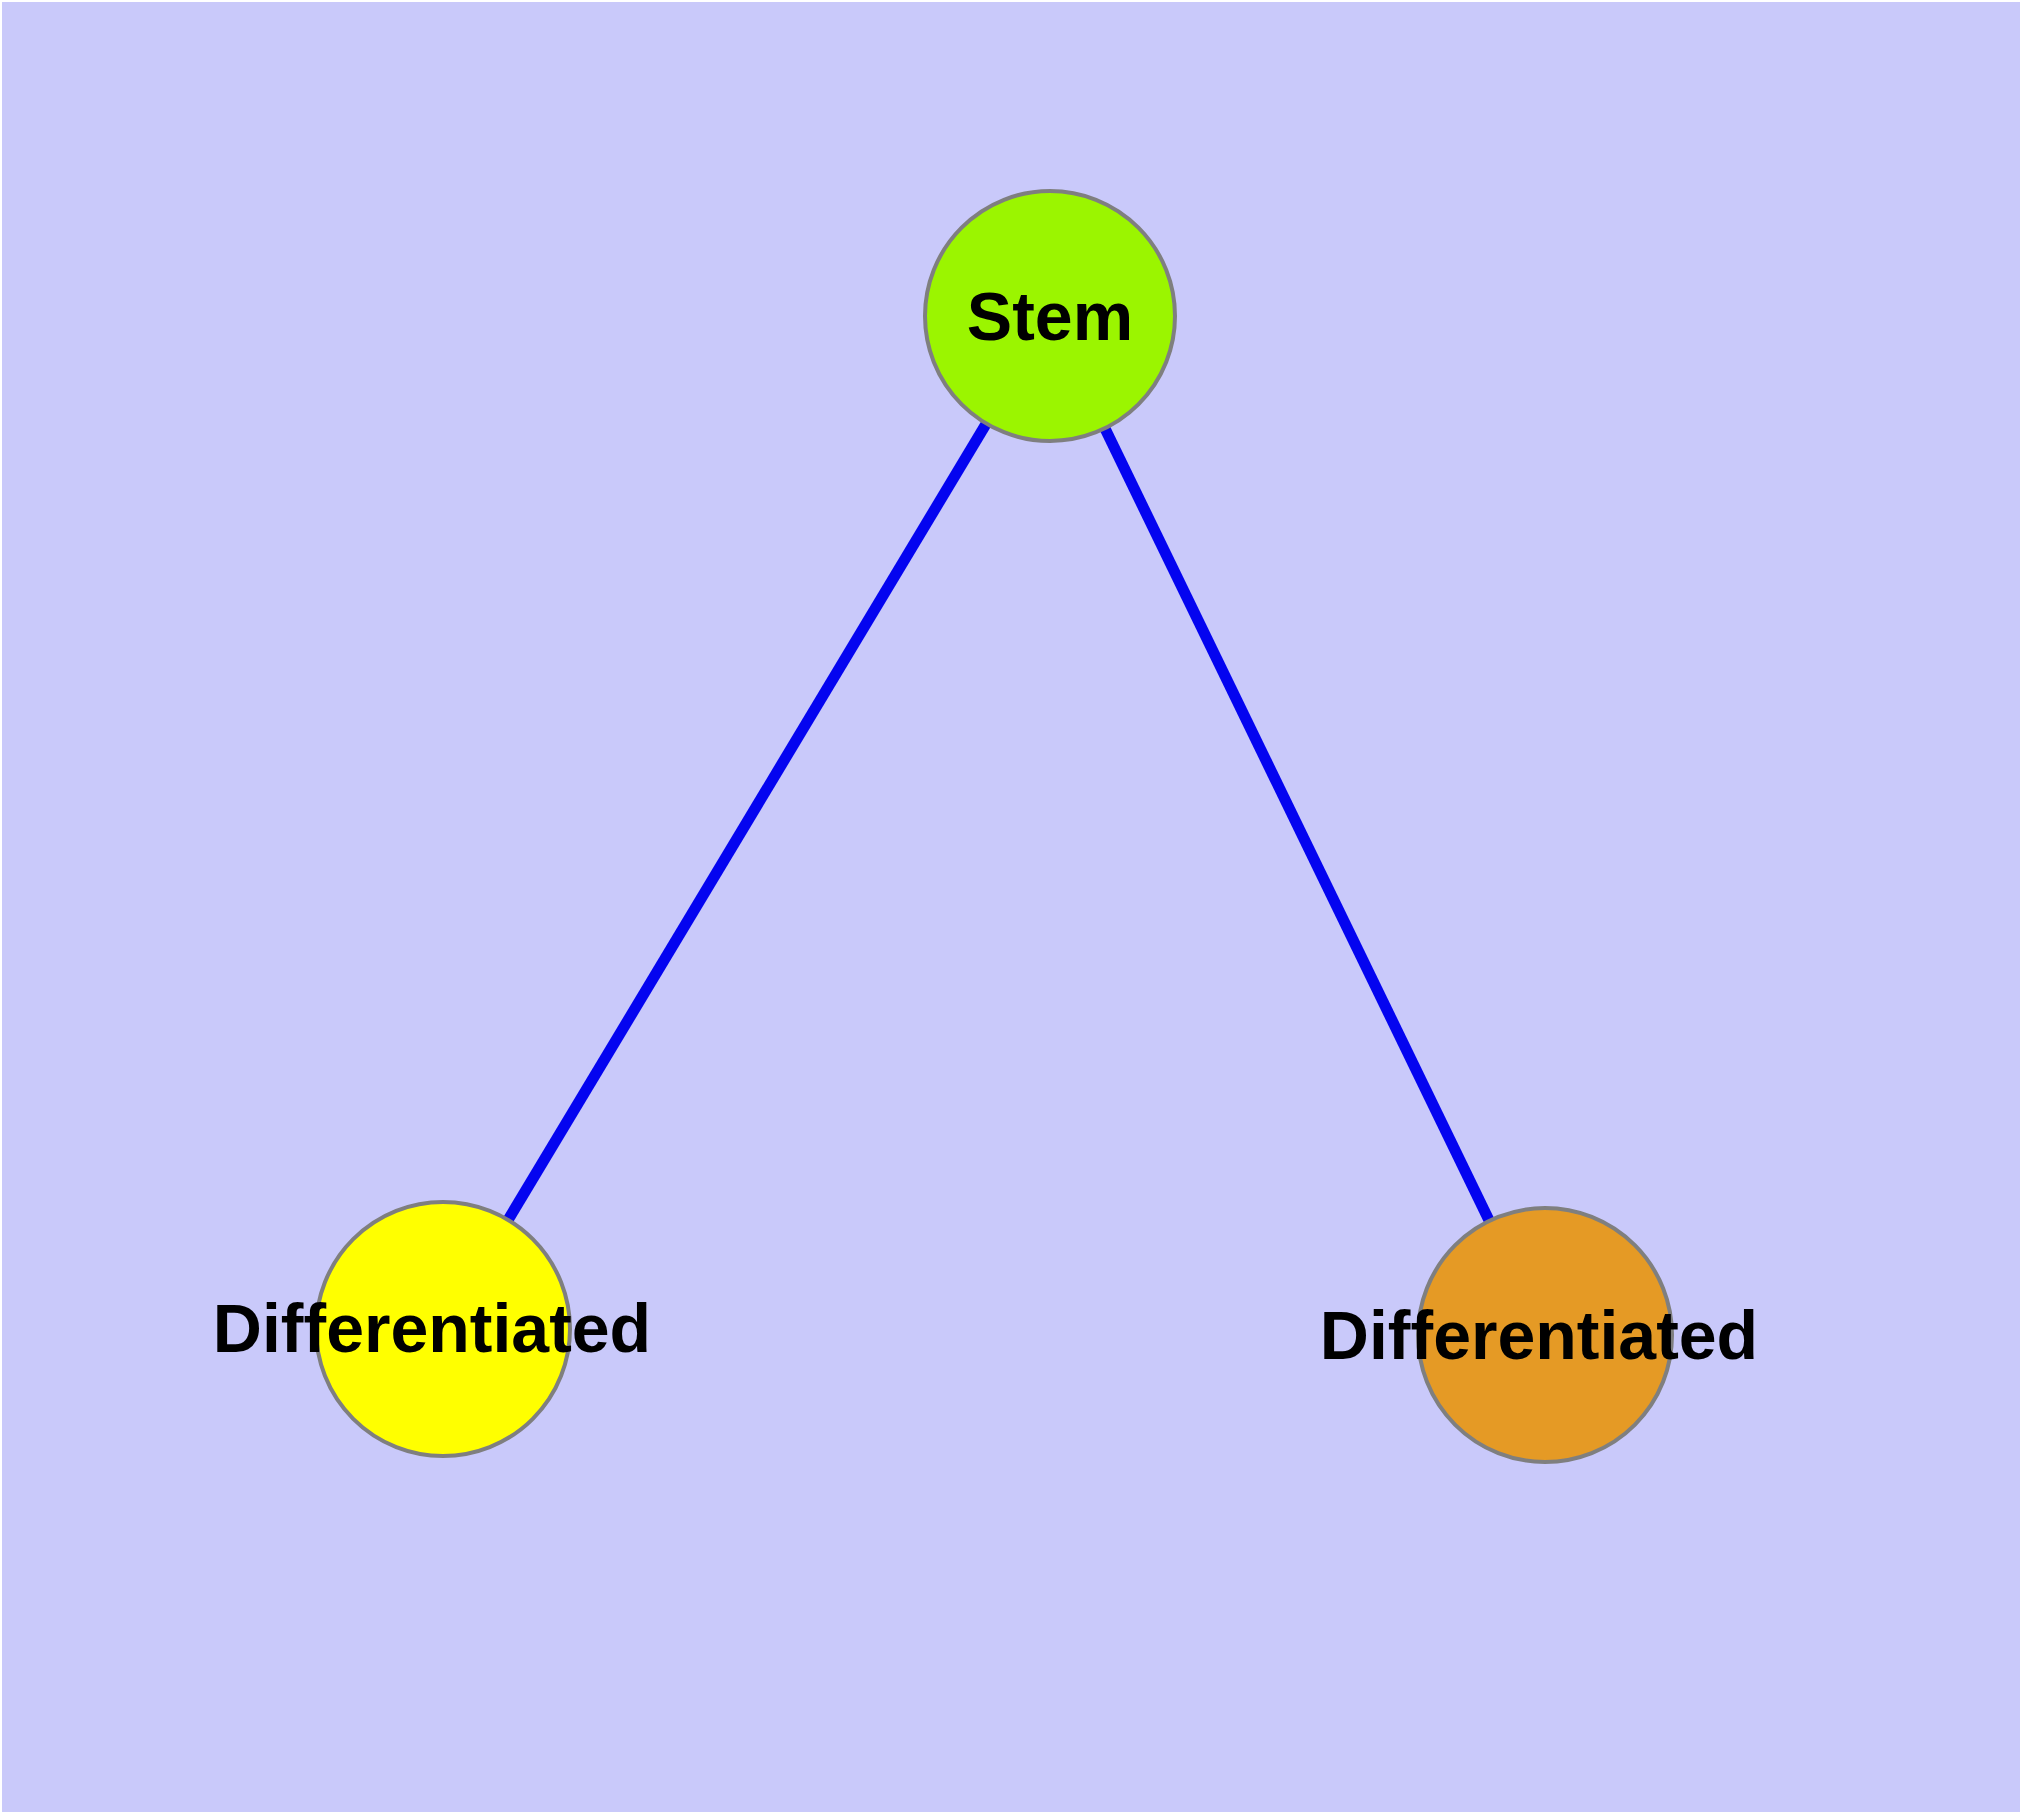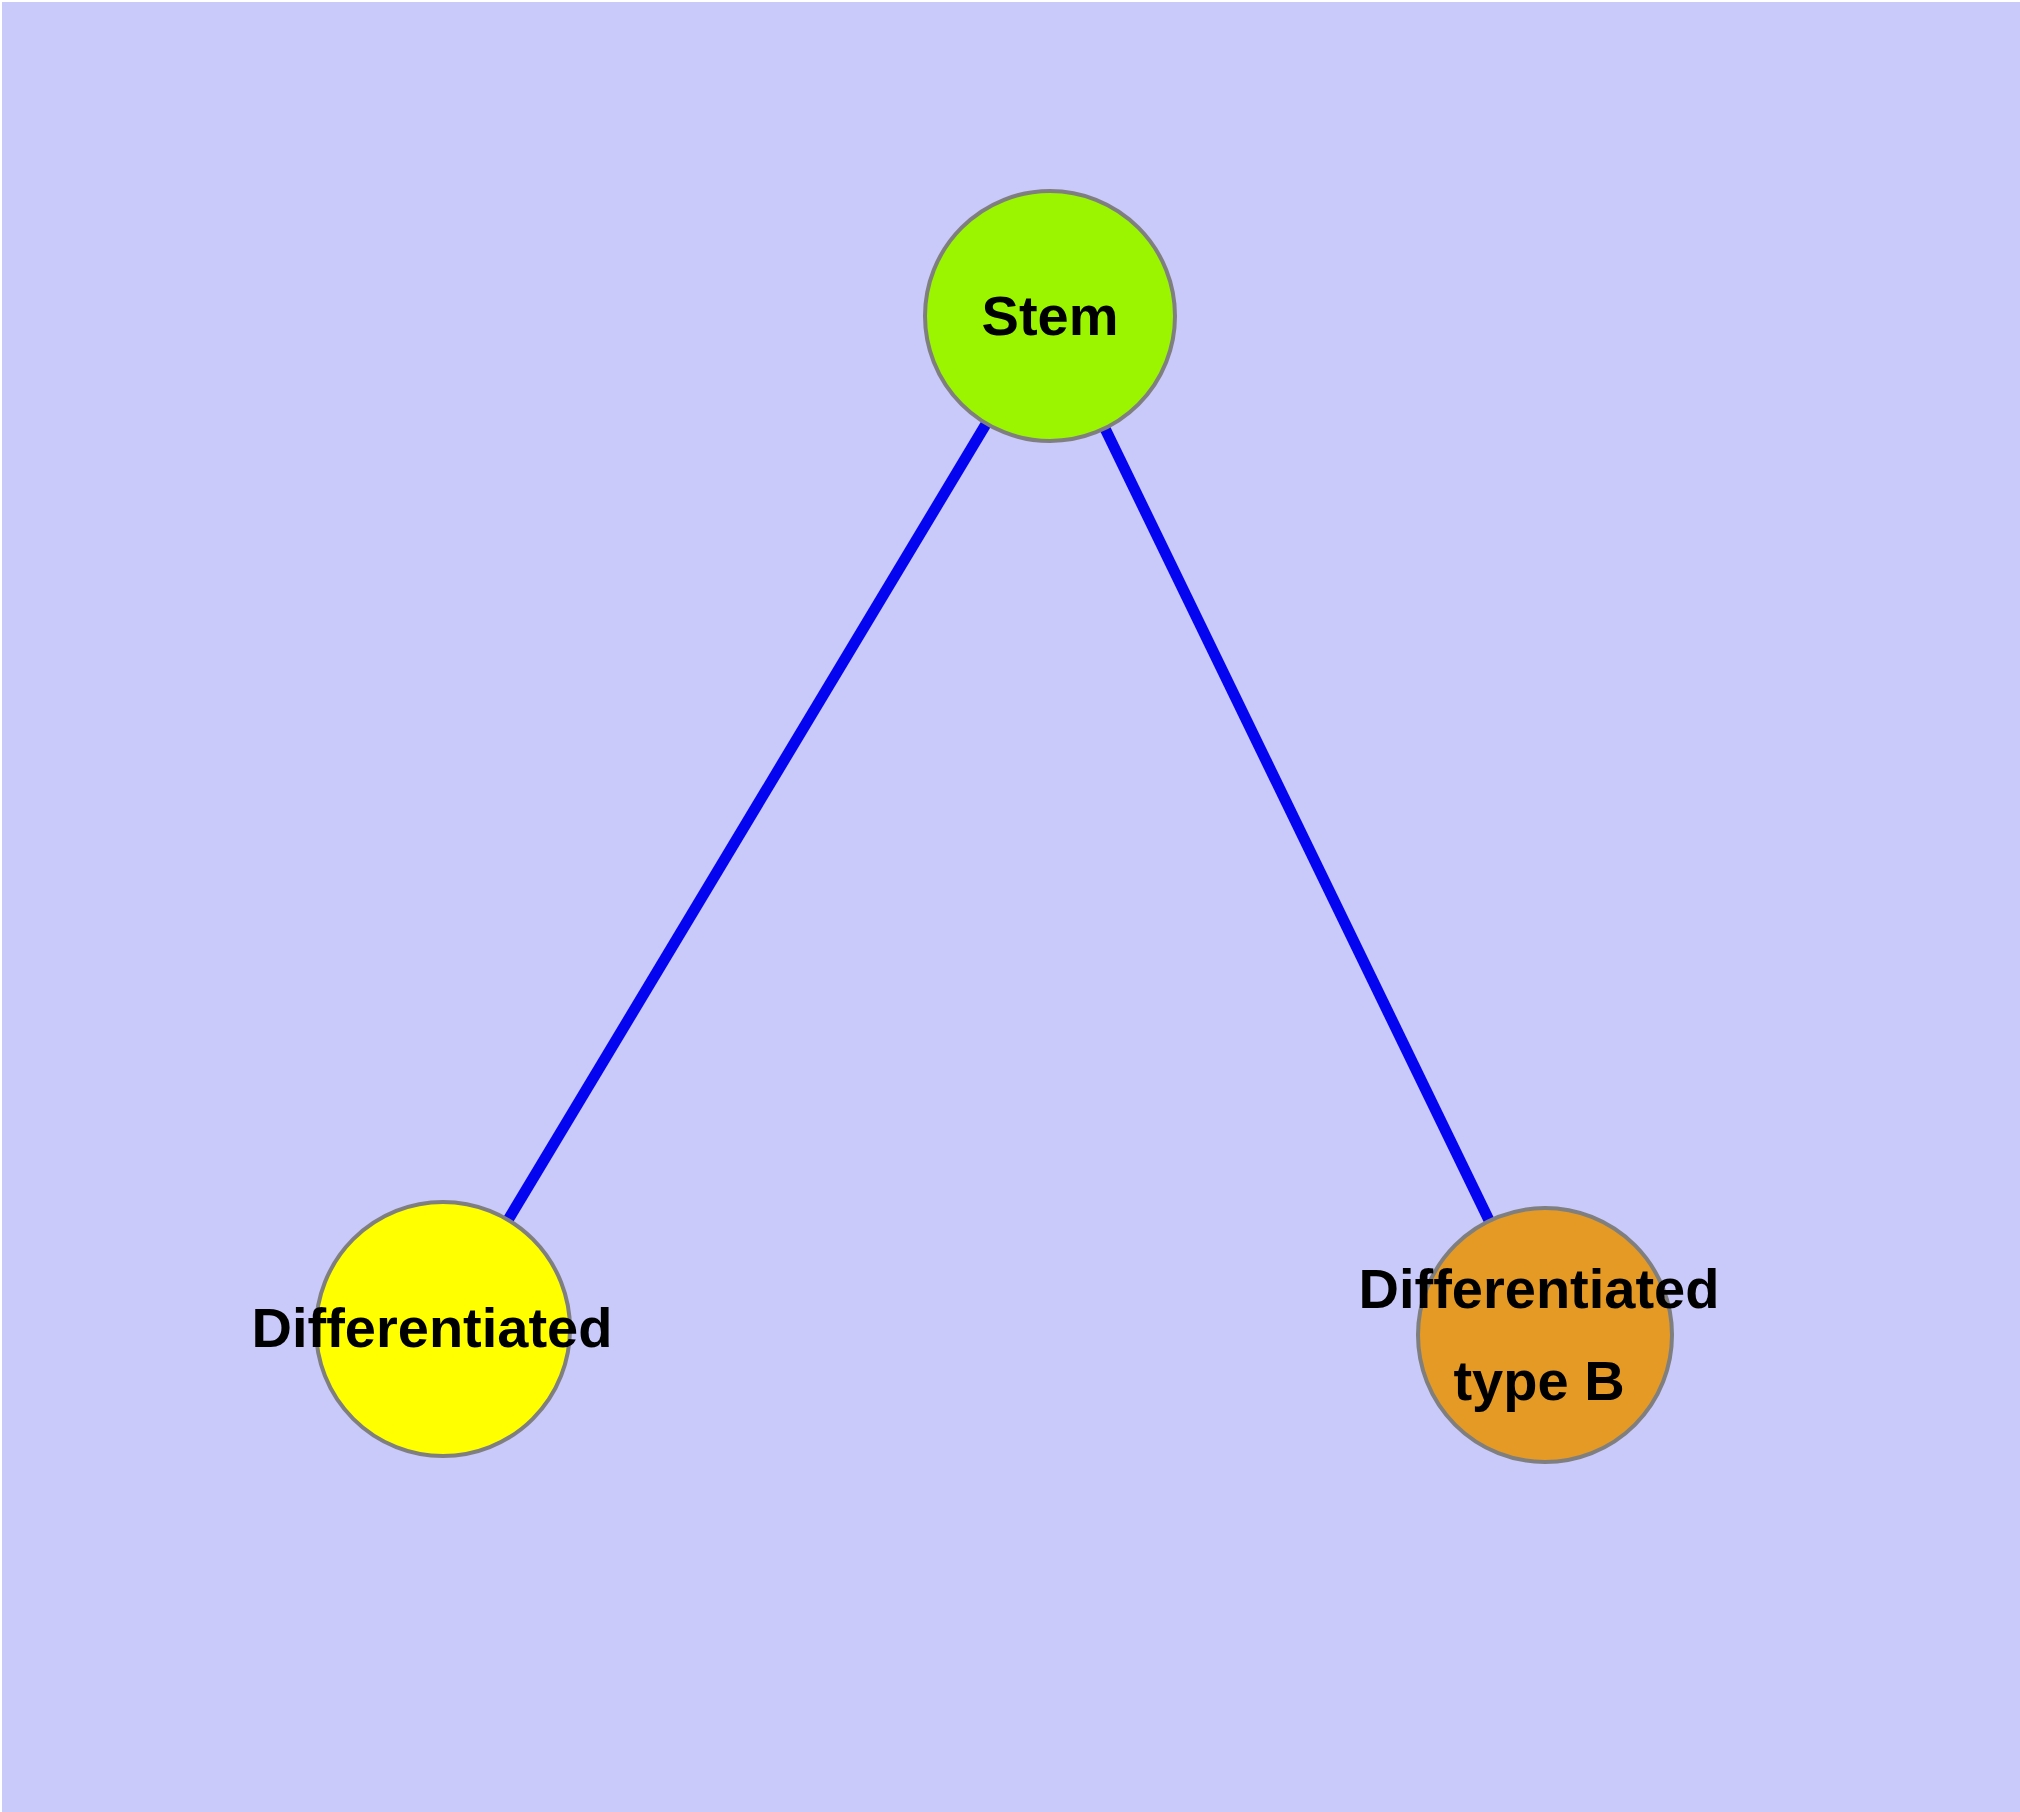--- a/index.html
+++ b/index.html
@@ -37,21 +37,21 @@
   }
 
   .label {
     position: absolute;
     transform: translate(-50%, -50%);
     z-index: 3;
     text-align: center;
     white-space: nowrap;
     color: var(--text, #000000);
     font-weight: bold;
-    font-size: 56px;
+    font-size: 68px;
     line-height: 92px;
     letter-spacing: 0px;
   }
   .label span { display: block; }
 </style>
 </head>
 <body>
 
 <div id="canvas">
 
@@ -66,17 +66,16 @@
   </div>
 
   <div class="circle" style="left: 312px; top: 1198px; width: 258px; height: 258px; background: rgb(255, 255, 0);"></div>
   <div class="label" style="left: 430px; top: 1326px;">
     <span>Differentiated</span>
   </div>
 
   <div class="circle" style="left: 1414px; top: 1204px; width: 258px; height: 258px; background: rgb(229, 154, 37);"></div>
   <div class="label" style="left: 1537px; top: 1333px;">
     <span>Differentiated</span>
-    <span>type B</span>
   </div>
 
 </div>
 
 
 </body></html>

